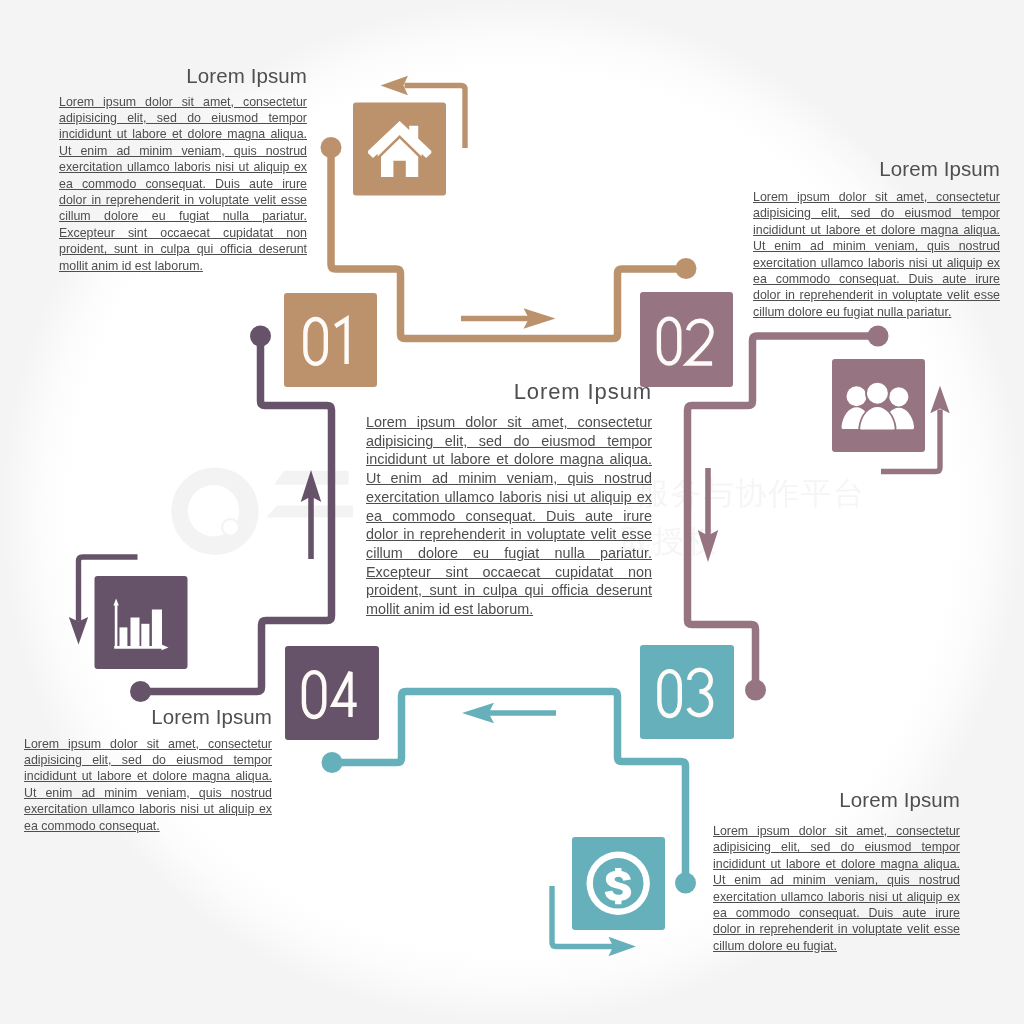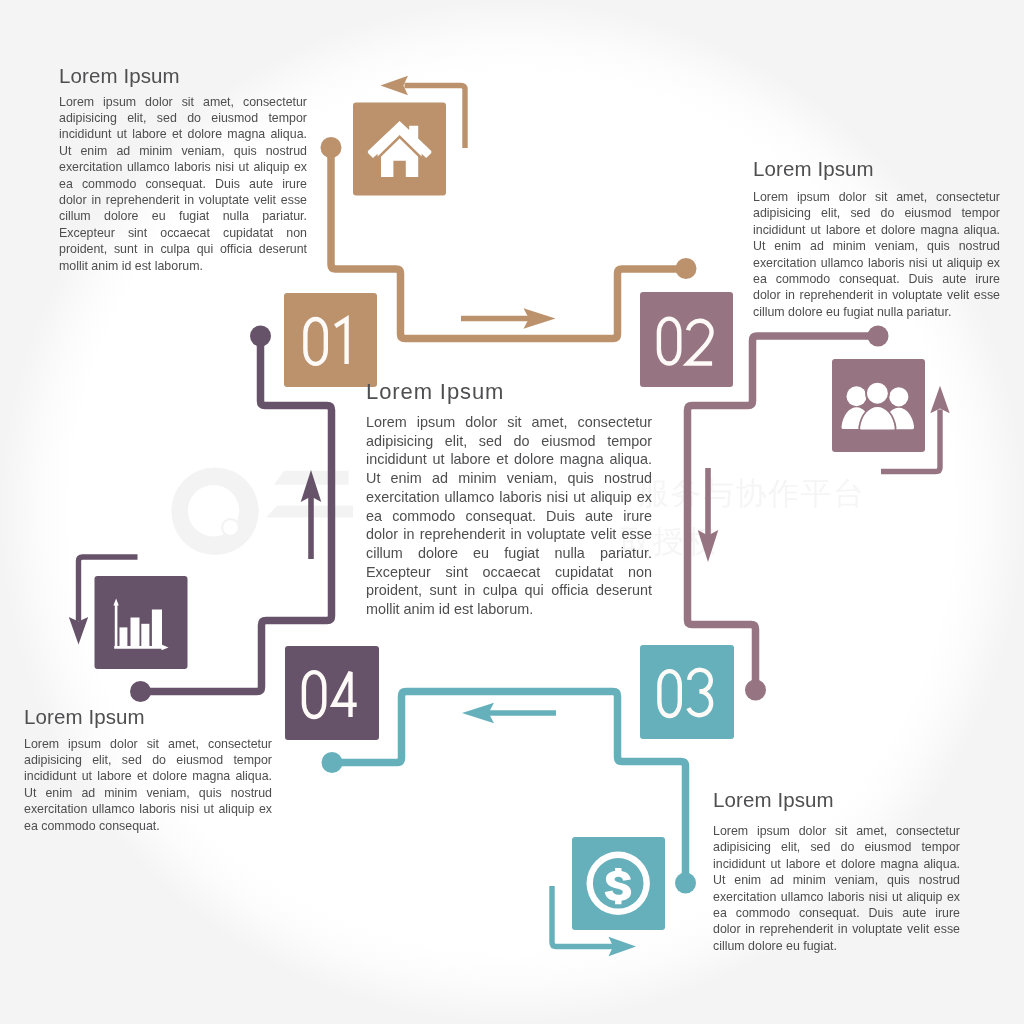--- a/index.html
+++ b/index.html
@@ -8,23 +8,23 @@
     width:1024px;height:1024px;overflow:hidden;
     font-family:"Liberation Sans",sans-serif;
     background:#ffffff;
   }
   #stage{position:relative;width:1024px;height:1024px;
      background:radial-gradient(ellipse closest-side at 50% 50%, #ffffff 0%, #ffffff 86%, #fcfcfc 92%, #f7f7f7 97%, #f4f4f4 100%),
                 linear-gradient(#f1f1f1,#f1f1f1);
   }
   svg.layer{position:absolute;left:0;top:0;width:1024px;height:1024px;}
   .blk{position:absolute;}
-  .ttl{font-size:20.5px;color:#4f4f51;text-align:left;font-weight:400;letter-spacing:0.1px;
+  .ttl{font-size:20.5px;color:#4f4f51;text-align:right;font-weight:400;letter-spacing:0.1px;
        line-height:20px;}
-  .bdy{font-size:12.4px;color:#4e4e50;text-align:justify;line-height:16.4px;letter-spacing:0;}
+  .bdy{font-size:12.4px;color:#4e4e50;text-align:justify;line-height:16.4px;letter-spacing:0;text-decoration:underline;}
   .num{fill:none;stroke:#fdfaf7;stroke-width:4.4;stroke-linecap:butt;stroke-linejoin:miter;}
   .ttl-lg{font-size:22px;letter-spacing:.9px;line-height:23px;}
   .bdy-lg{font-size:14.4px;line-height:18.7px;}
 </style>
 </head>
 <body>
 
 <div id="stage">
 
   <svg class="layer" viewBox="0 0 1024 1024">

